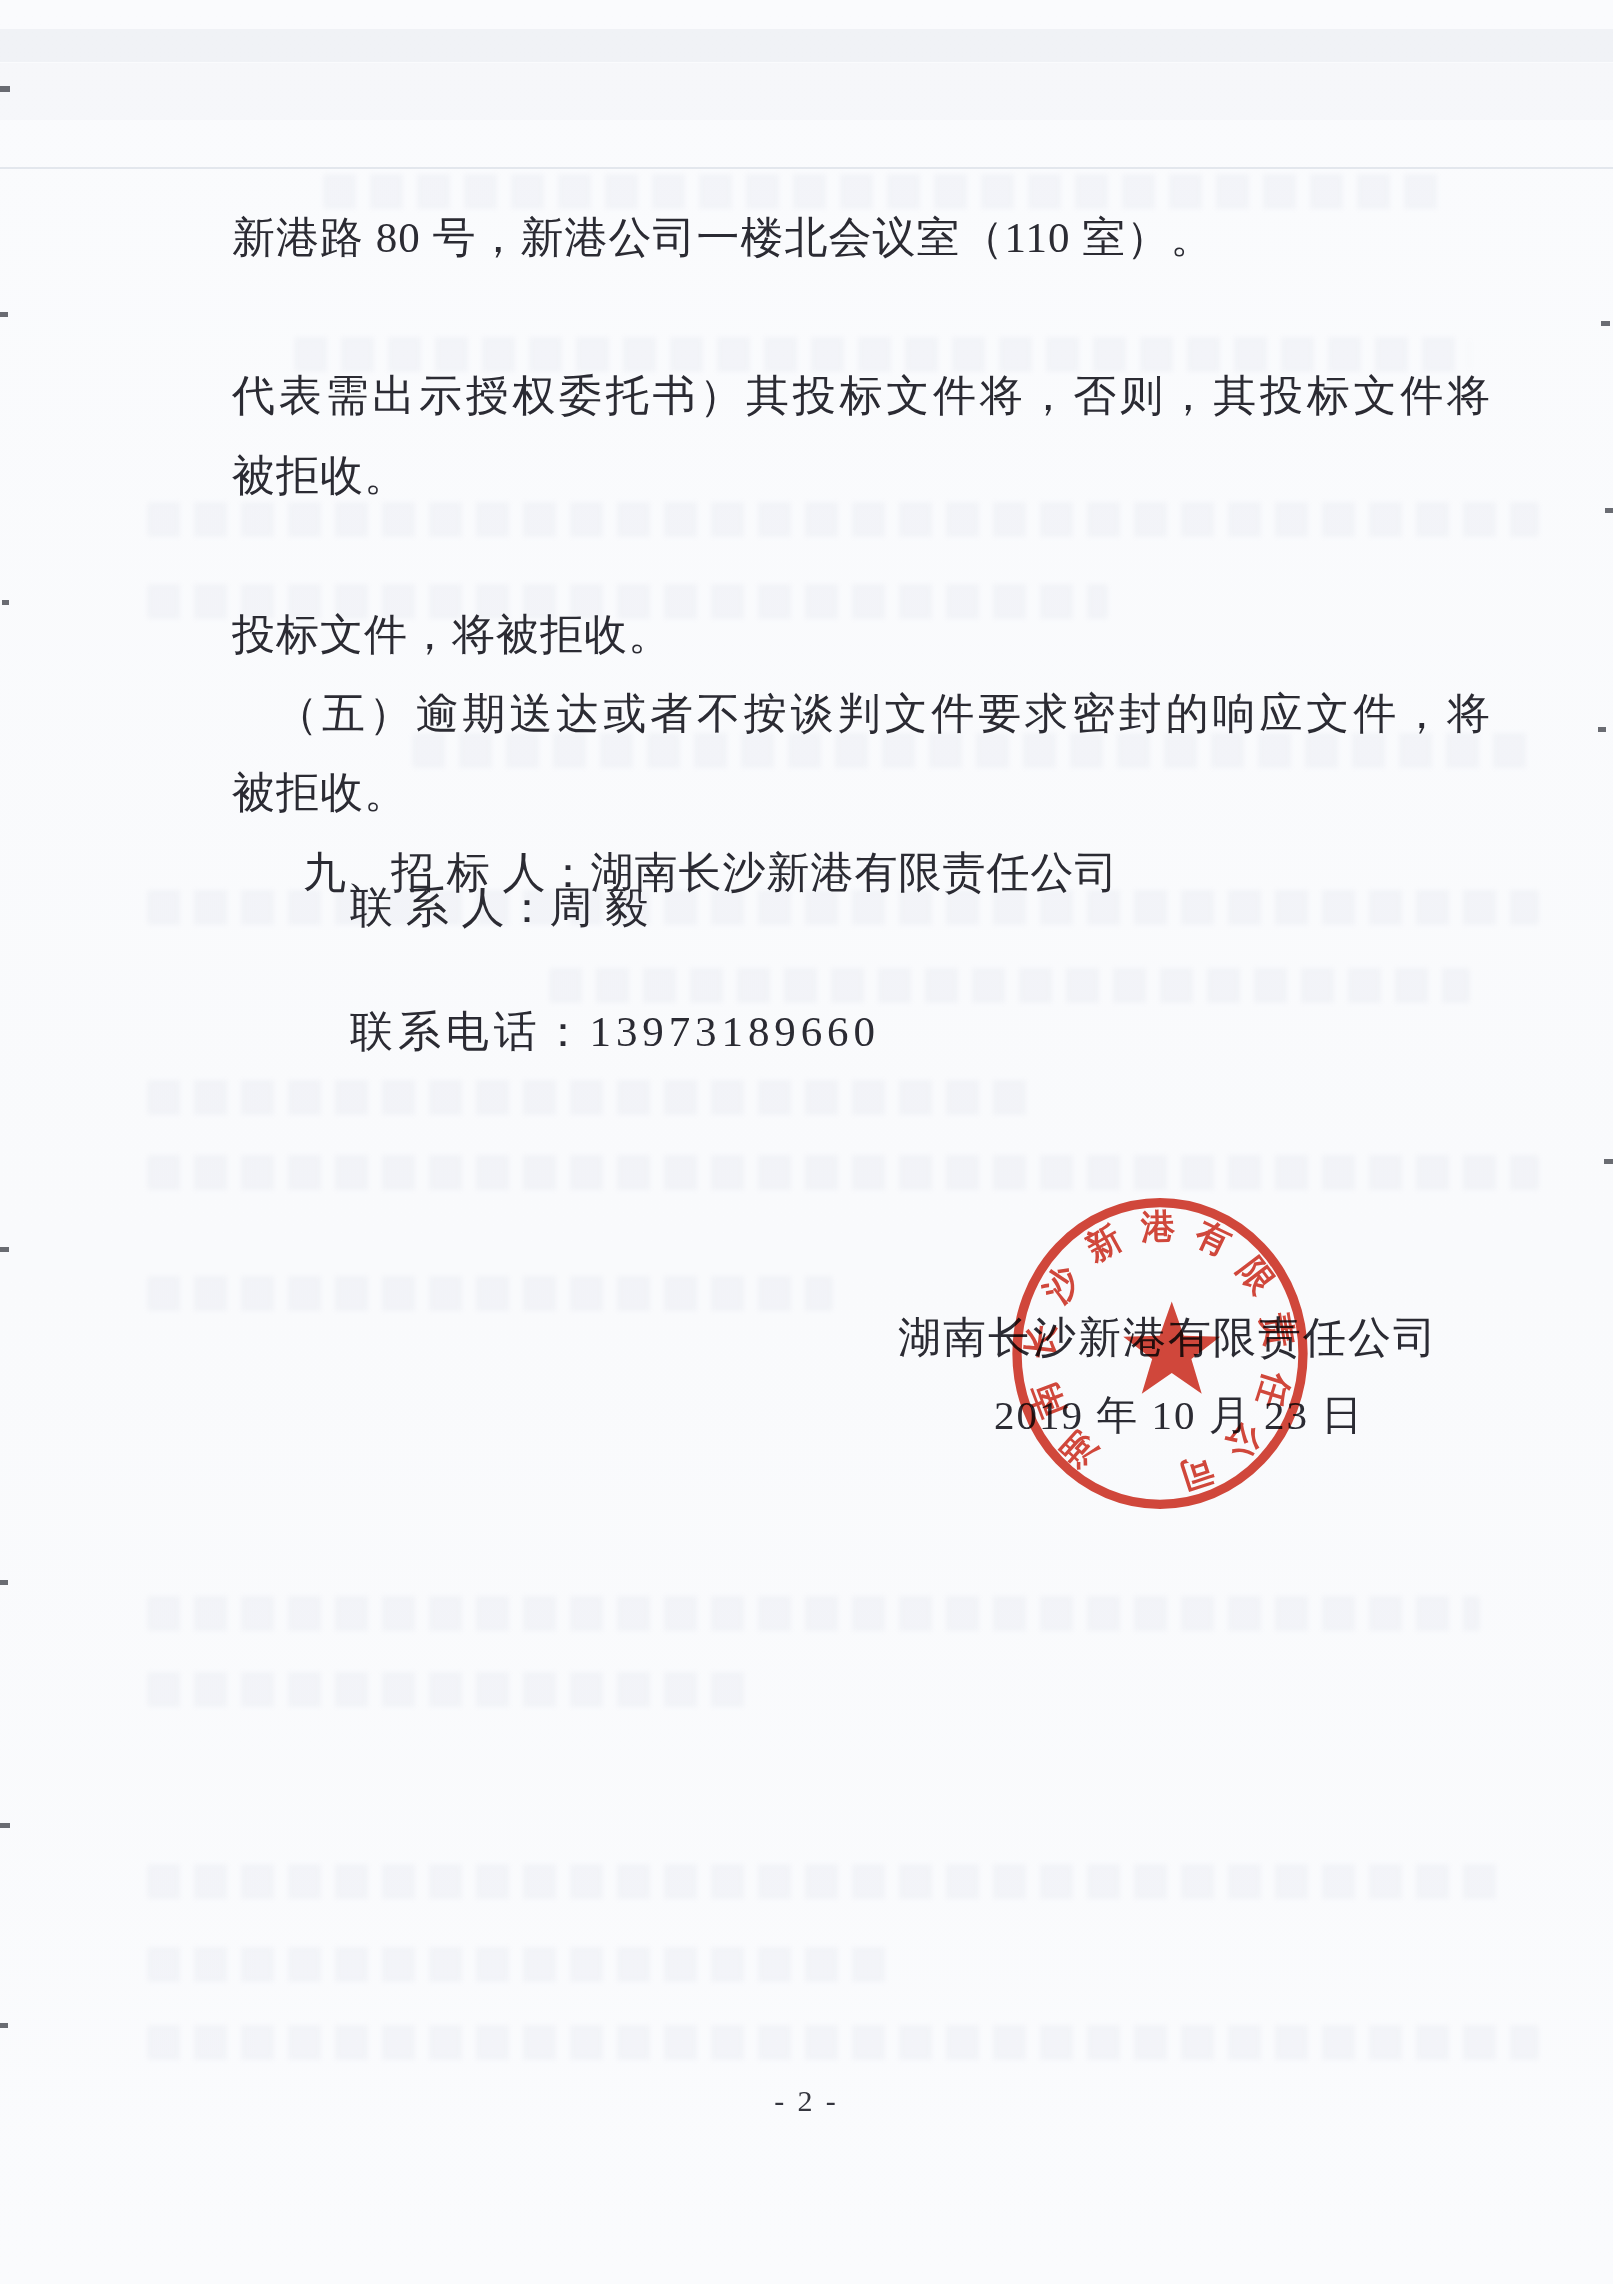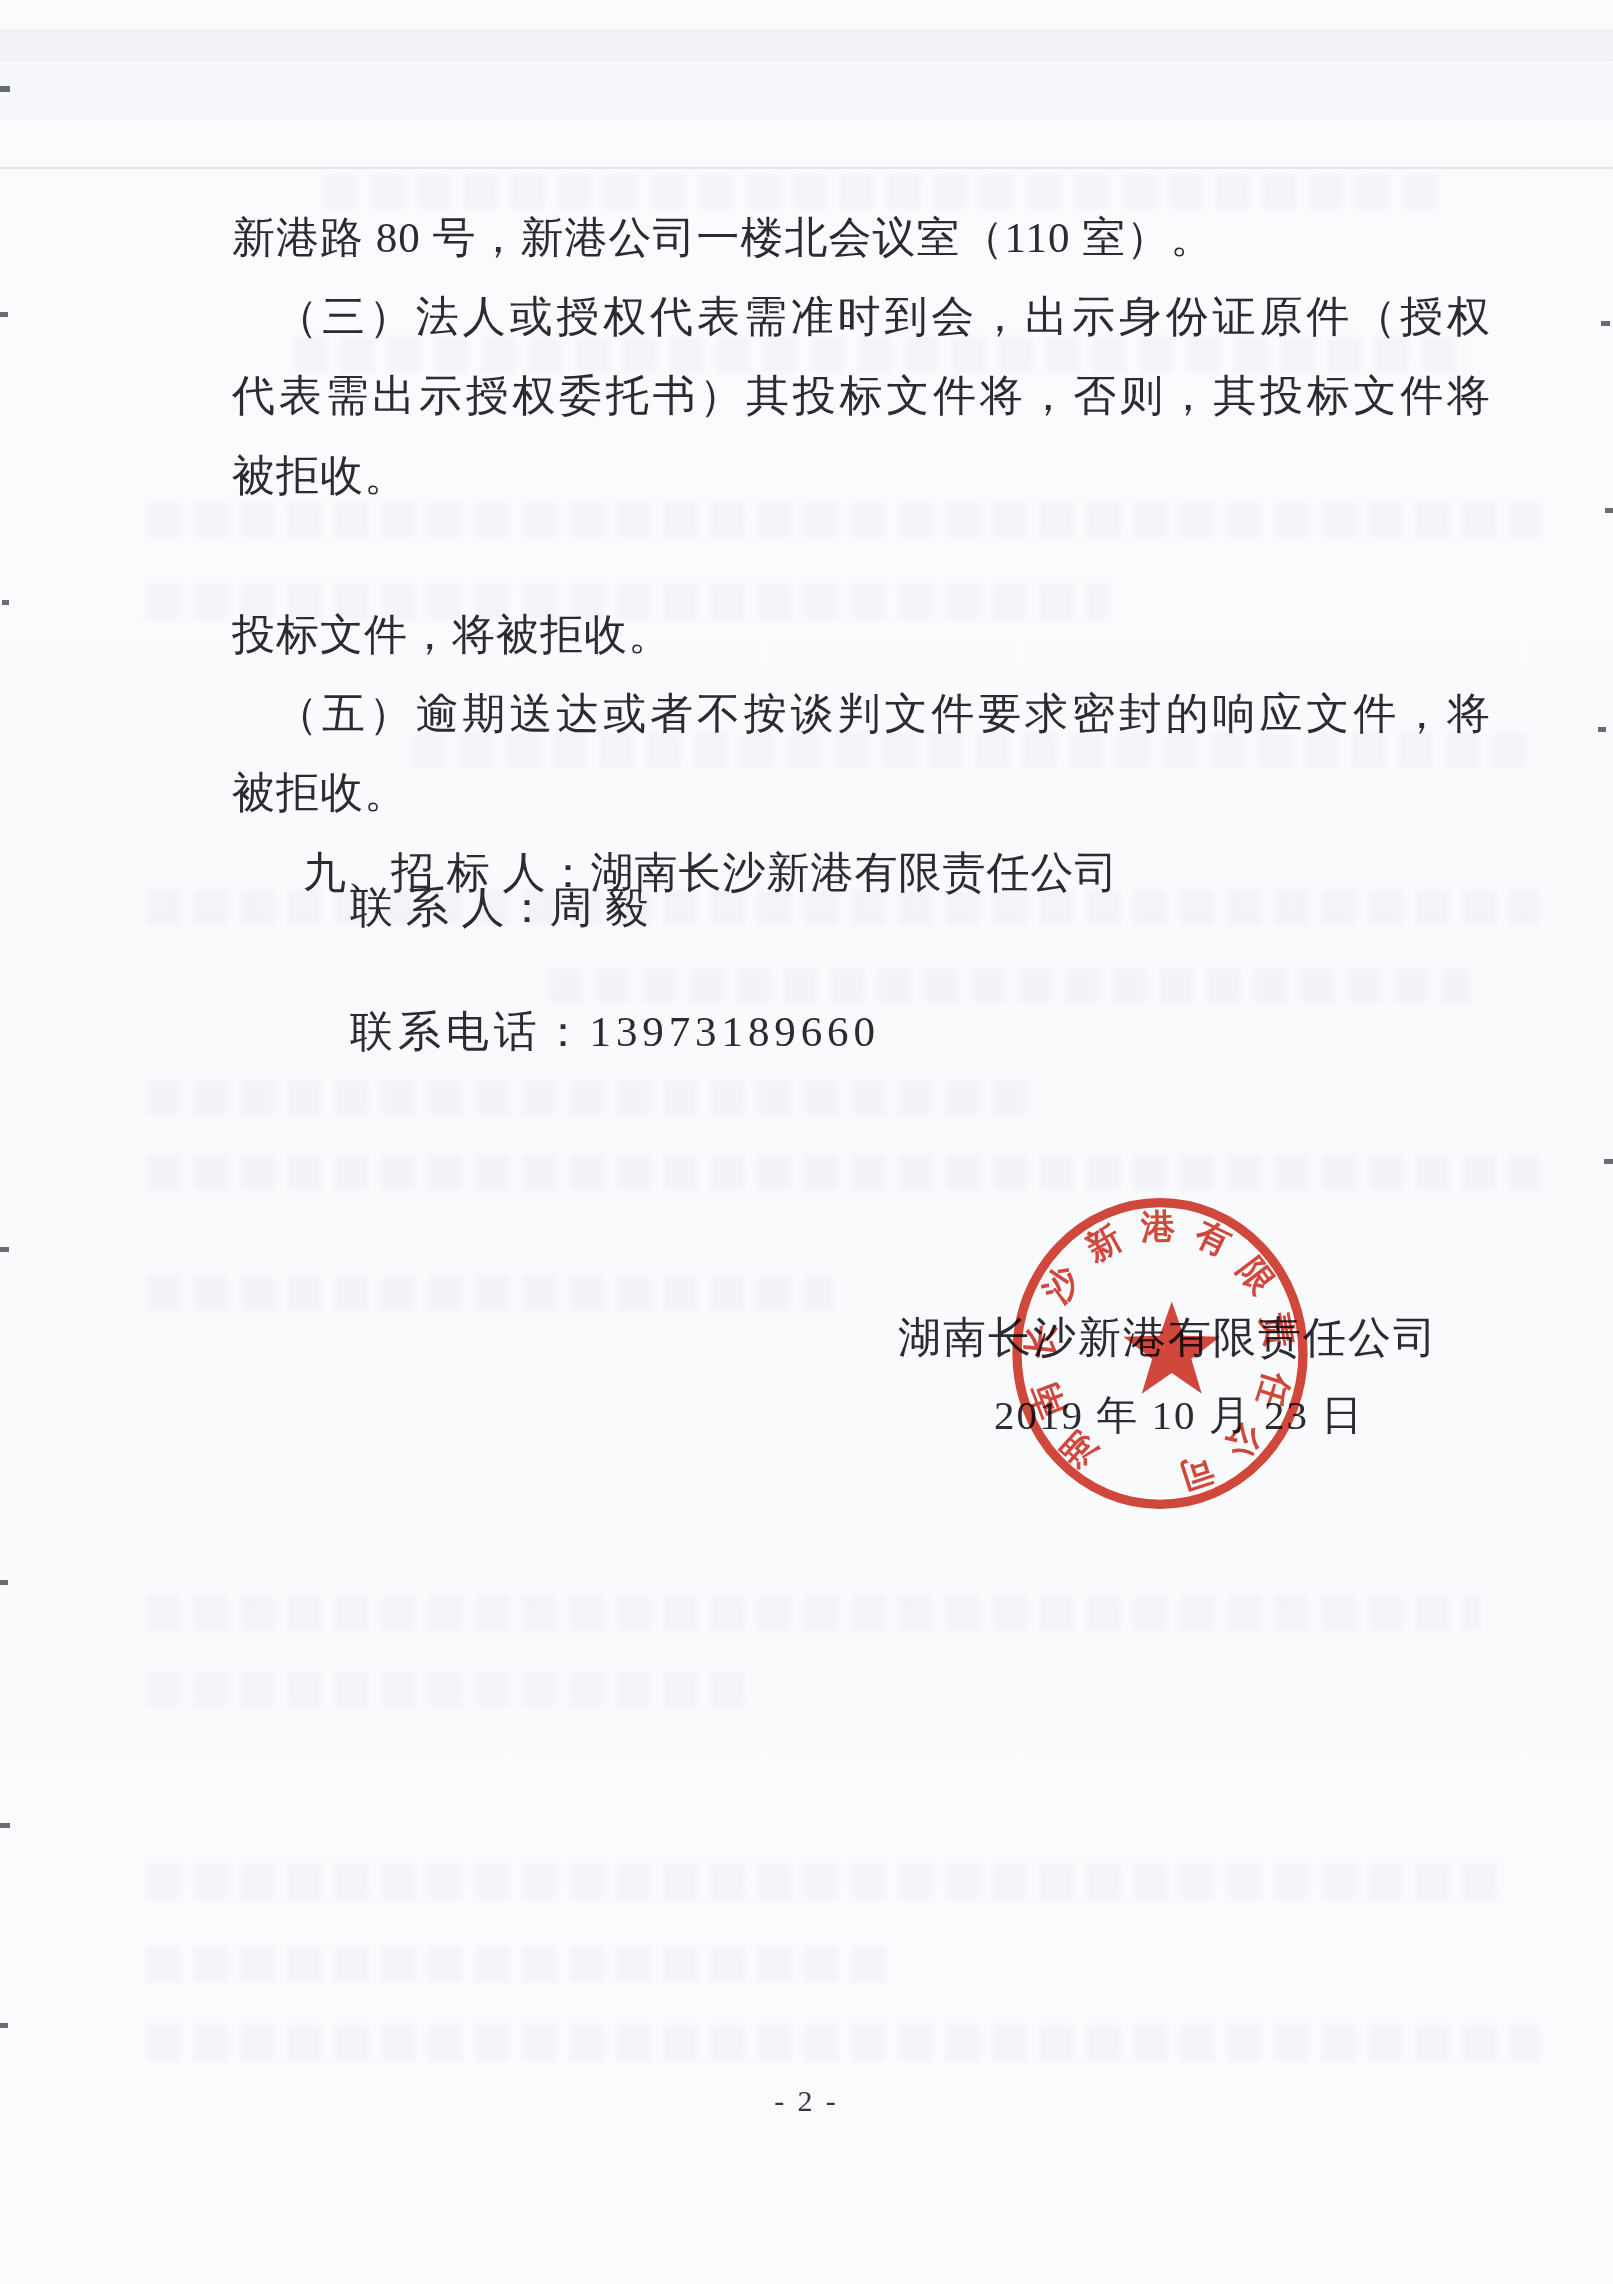--- a/index.html
+++ b/index.html
@@ -79,21 +79,20 @@
   <div class="tick" style="left:0;top:1247px;width:8.8px;height:4.9px"></div>
   <div class="tick" style="left:0;top:1580px;width:7.8px;height:4.9px"></div>
   <div class="tick" style="left:0;top:1823px;width:9.8px;height:4.9px"></div>
   <div class="tick" style="left:0;top:2023px;width:7.8px;height:4.9px"></div>
   <div class="tick" style="left:1601px;top:321px;width:8.8px;height:4.9px"></div>
   <div class="tick" style="left:1605px;top:508px;width:7.8px;height:4.9px"></div>
   <div class="tick" style="left:1598px;top:727px;width:7.8px;height:4.9px"></div>
   <div class="tick" style="left:1604px;top:1159px;width:8.8px;height:4.9px"></div>
 
   <div class="line" style="top:213px">新港路 80 号，新港公司一楼北会议室（110 室）。</div>
-  <div class="line just indent" style="top:292px">（三）法人或授权代表需准时到会，出示身份证原件（授权</div>
   <div class="line just" style="top:371px">代表需出示授权委托书）其投标文件将，否则，其投标文件将</div>
   <div class="line" style="top:451px">被拒收。</div>
   <div class="line" style="top:610px">投标文件，将被拒收。</div>
   <div class="line just indent" style="top:689px">（五）逾期送达或者不按谈判文件要求密封的响应文件，将</div>
   <div class="line" style="top:768px">被拒收。</div>
   <div class="line ind9" style="top:848px">九、招 标 人：湖南长沙新港有限责任公司</div>
   <div class="line ind10" style="top:883px">联 系 人：周 毅</div>
   <div class="line ind10 phone" style="top:1007px">联系电话：13973189660</div>
 
   <div class="sig-company">湖南长沙新港有限责任公司</div>

